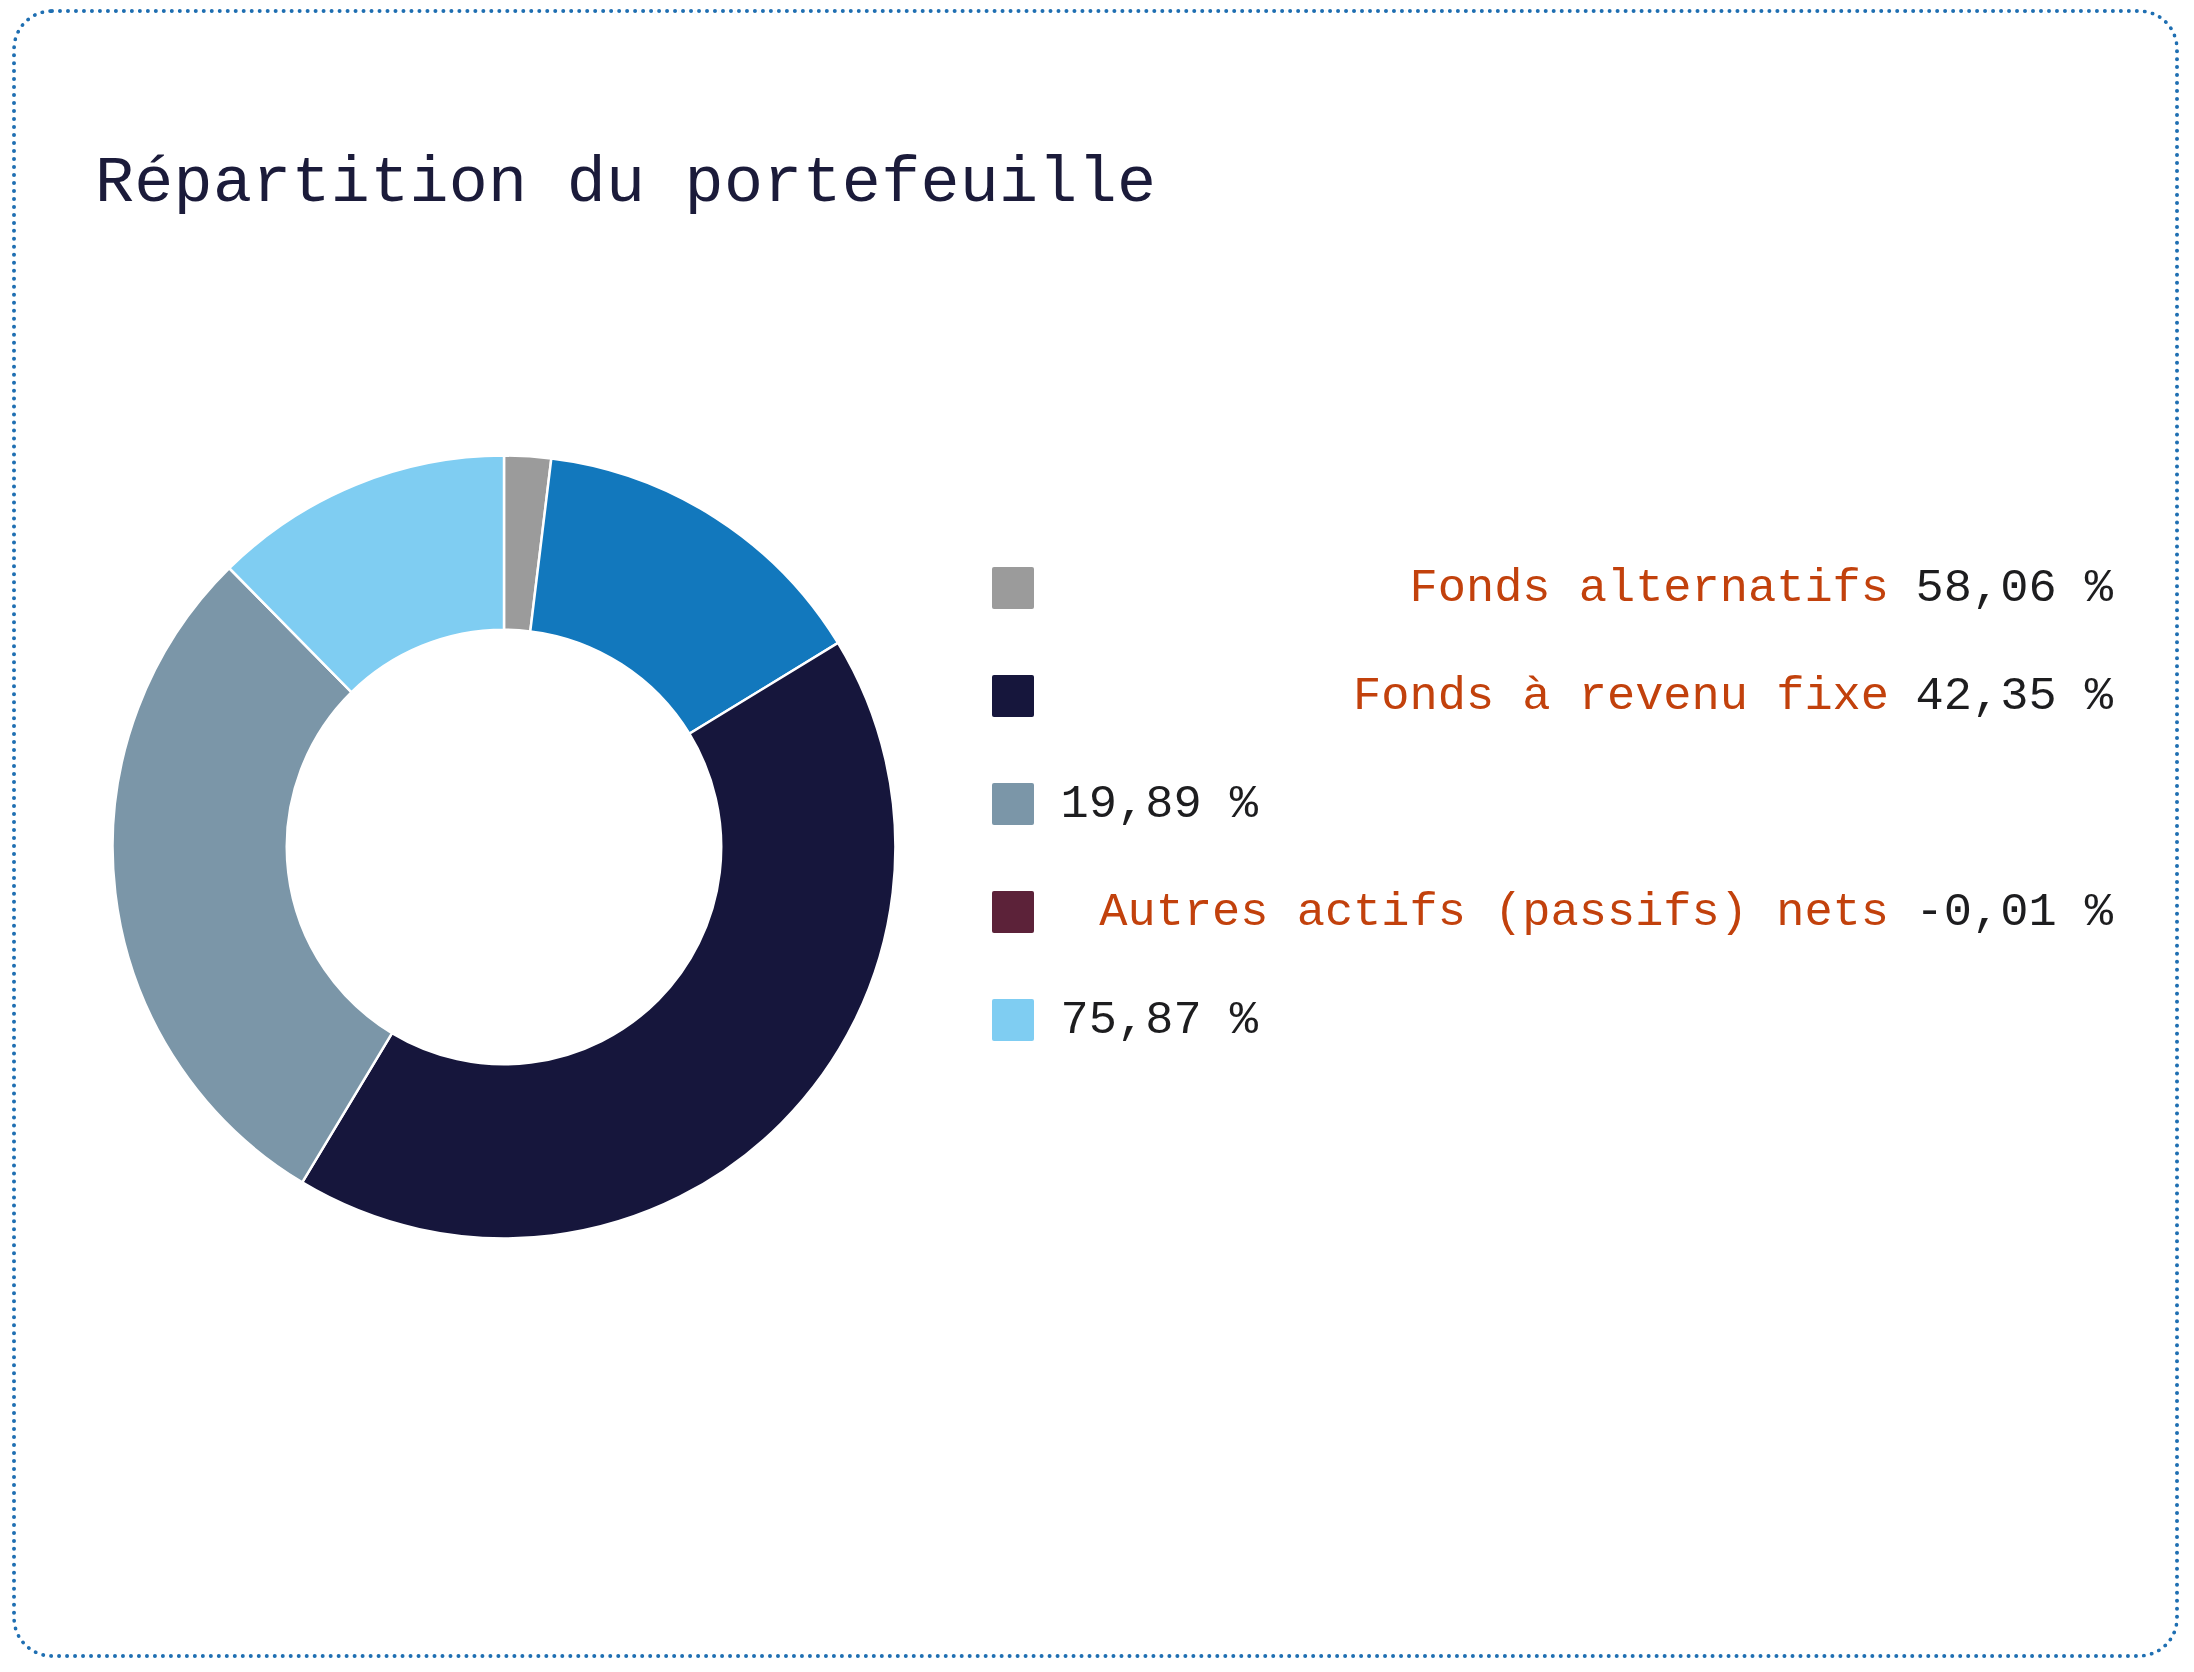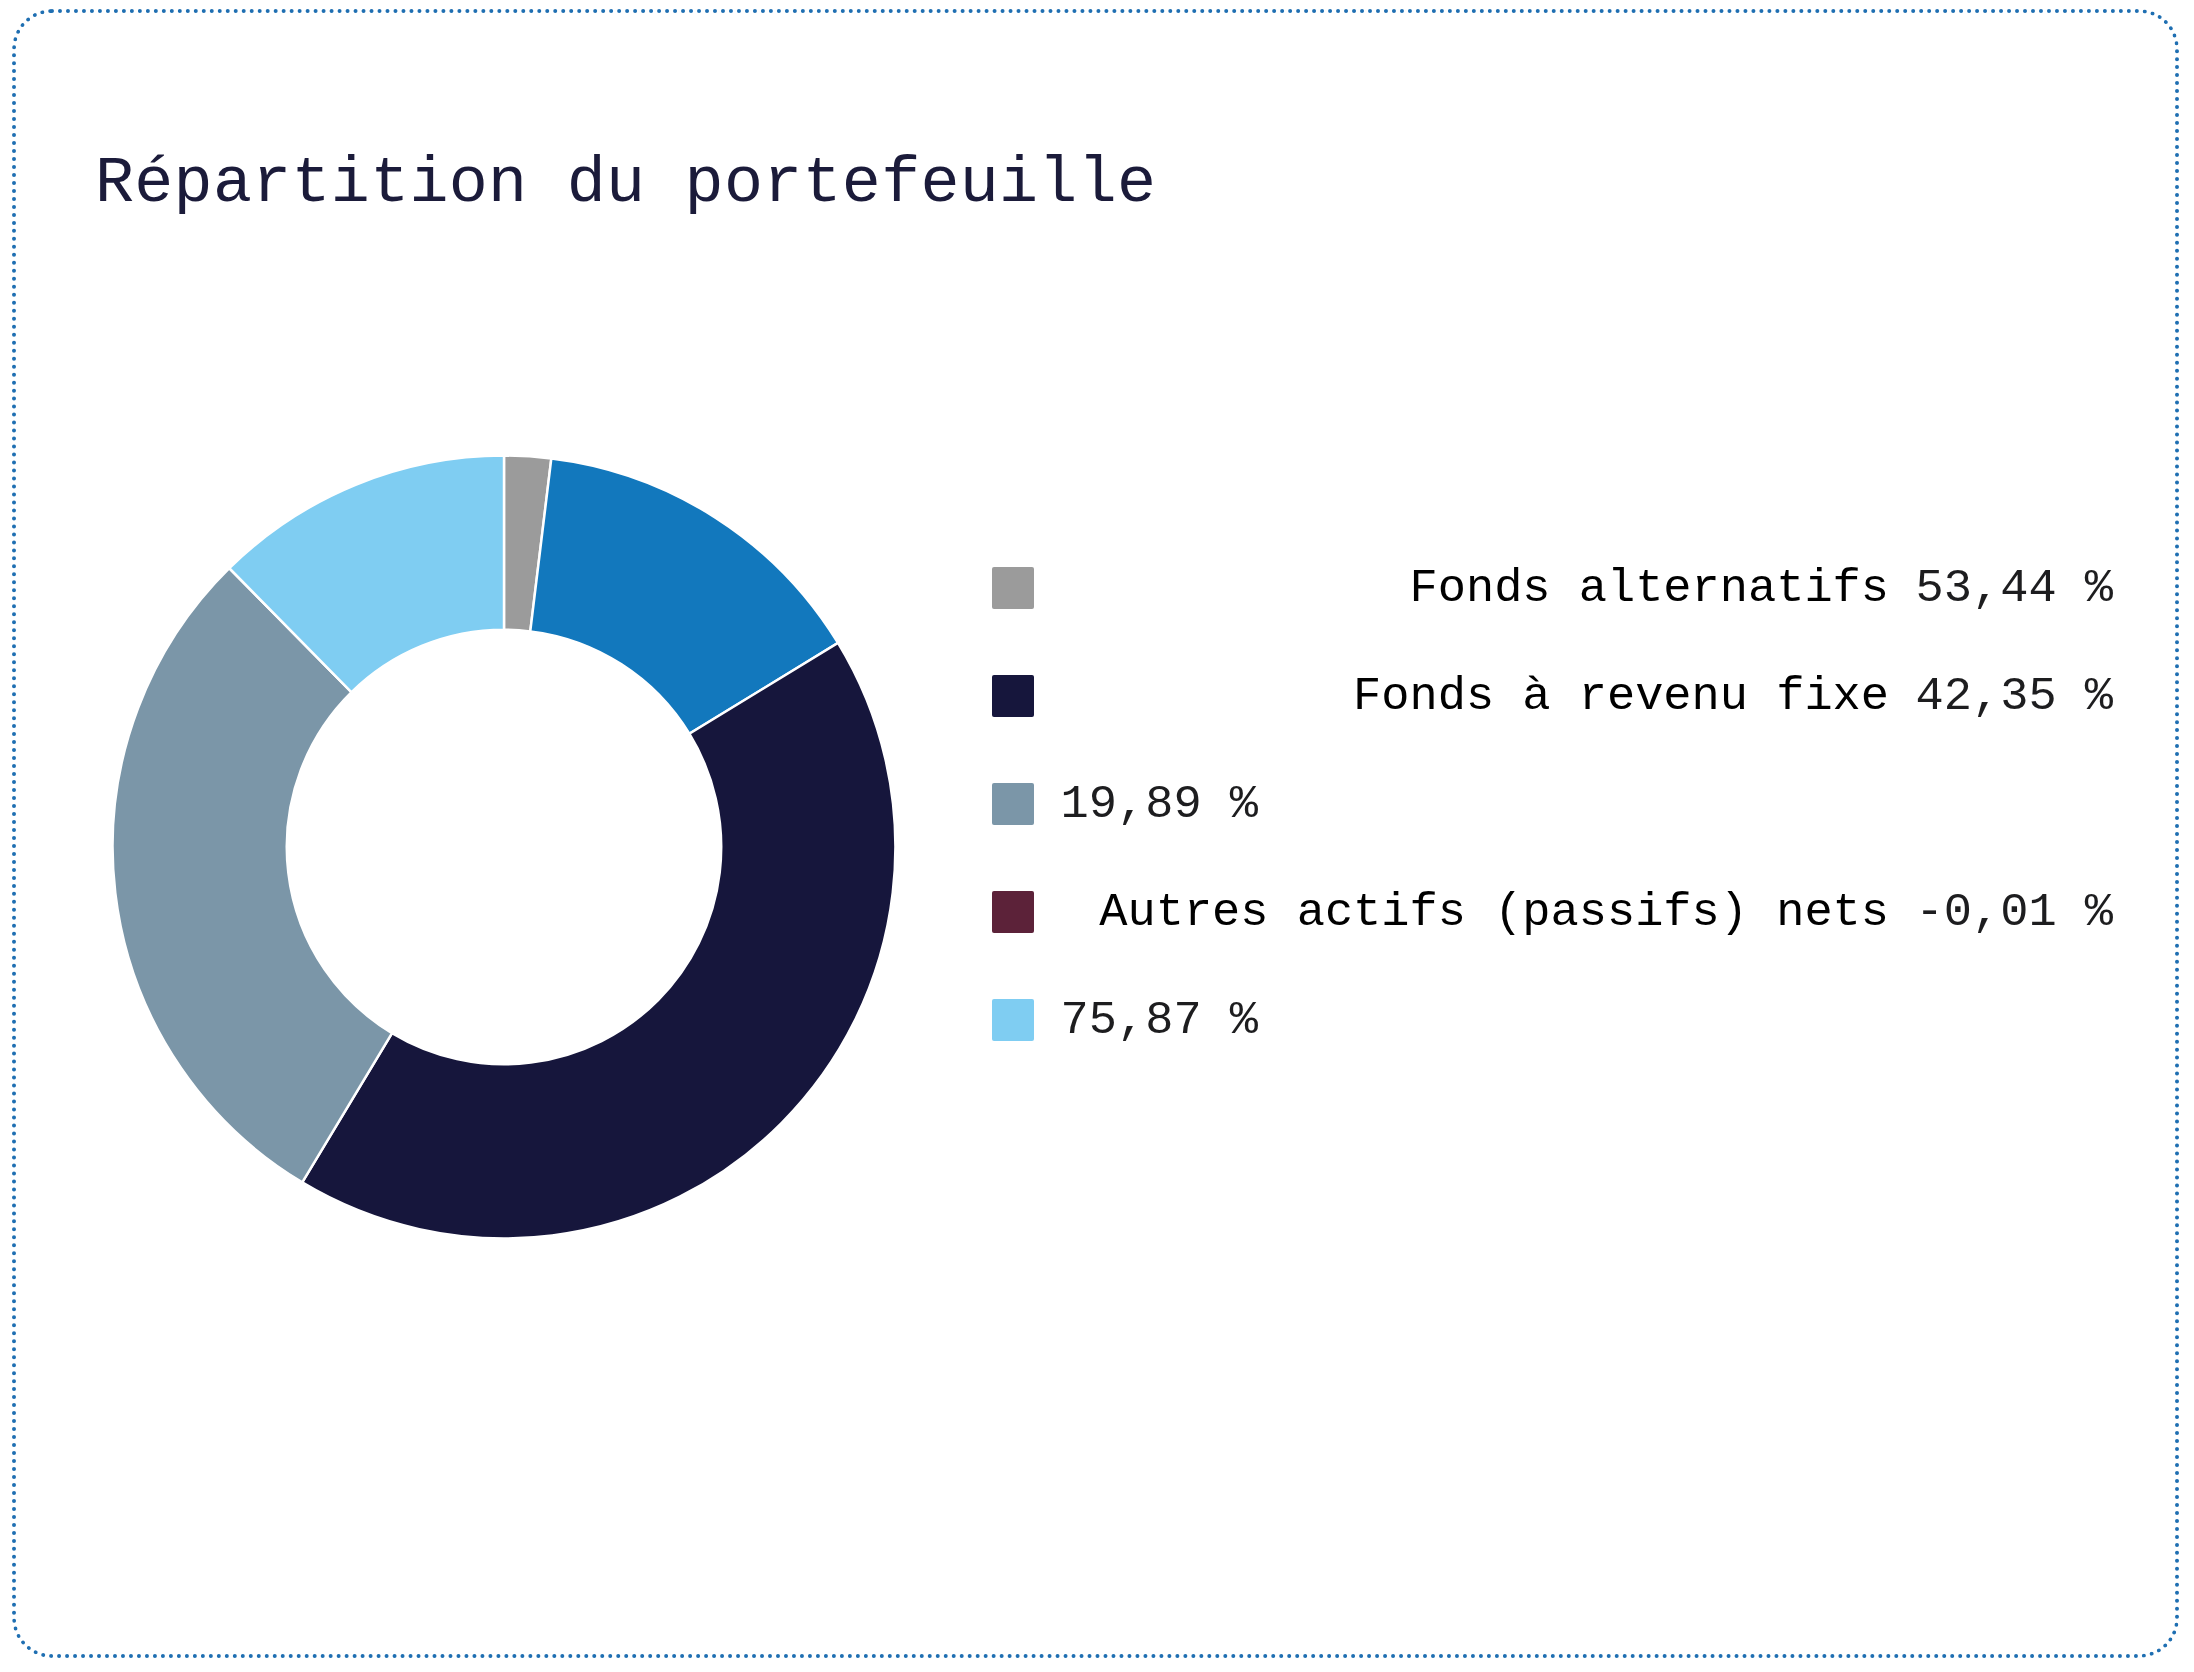--- a/index.html
+++ b/index.html
@@ -74,21 +74,21 @@
     width: 42px;
     height: 42px;
     flex: 0 0 auto;
     border-radius: 2px;
   }
   .legend-label {
     flex: 1 1 auto;
     text-align: right;
     padding-right: 0px;
     font-size: 47px;
-    color: #000000;
+    color: #c2410c;
     white-space: nowrap;
   }
   .legend-value {
     flex: 0 0 224px;
     text-align: right;
     font-size: 47px;
     color: #1d1d1f;
     white-space: nowrap;
   }
 </style>
@@ -110,21 +110,21 @@
           <path d="M 66.66755100128245 64.63952554750563 A 190 190 0 0 1 199.99999999999997 10 L 199.99999999999997 94.55 A 105.45 105.45 0 0 0 126.00049080571175 124.87493667886562 Z" fill="#7fcdf2" stroke="#ffffff" stroke-width="1.2"></path>
         </svg>
     </div>
   </div>
 
   <div class="legend">
 
     <div class="legend-row">
       <span class="legend-swatch" id="sw0" style="background: rgb(155, 155, 155);"></span>
       <span class="legend-label">Fonds alternatifs</span>
-      <span class="legend-value">53,44 %</span>
+      <span class="legend-value">58,06 %</span>
     </div>
 
 
     <div class="legend-row">
       <span class="legend-swatch" id="sw2" style="background: rgb(22, 22, 60);"></span>
       <span class="legend-label">Fonds à revenu fixe</span>
       <span class="legend-value">42,35 %</span>
     </div>
 
     <div class="legend-row">

